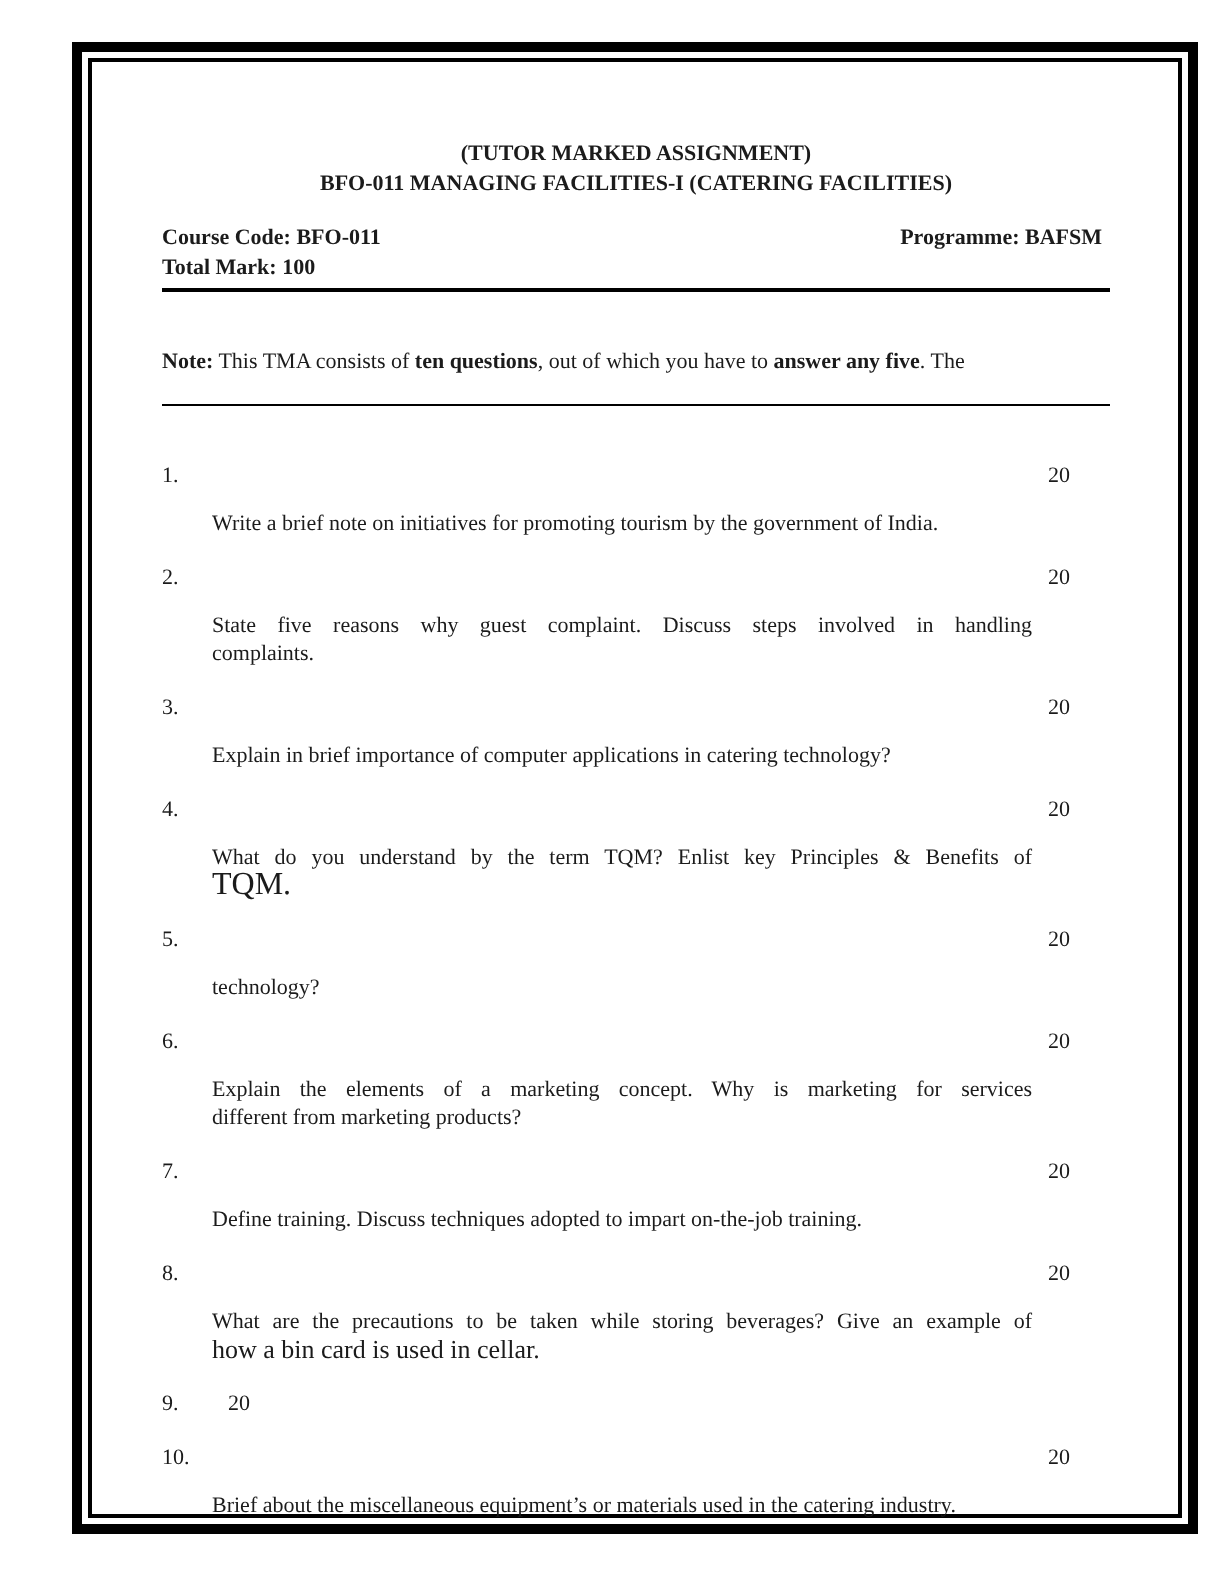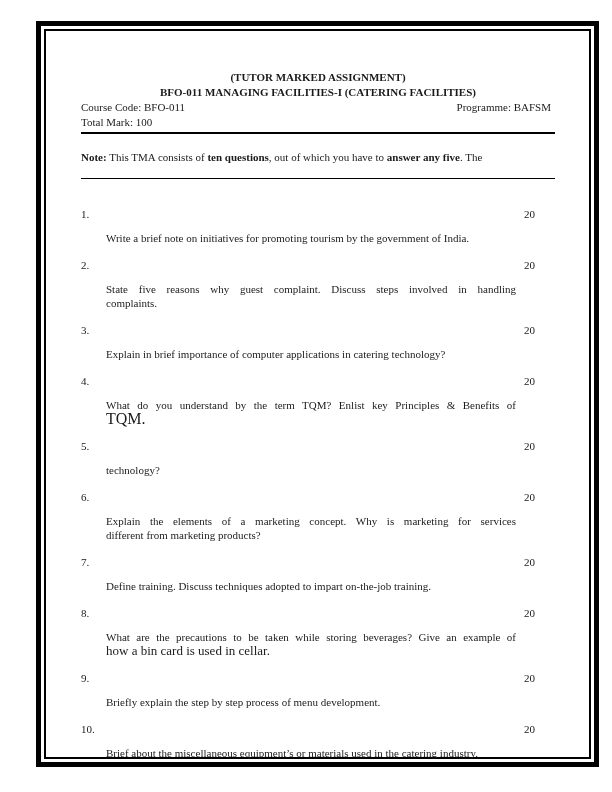--- a/index.html
+++ b/index.html
@@ -31,40 +31,40 @@
     box-sizing: border-box;
     padding: 39px 34px 0 35px;
   }
   .doc-title {
     text-align: center;
     font-weight: bold;
     font-size: 11px;
     line-height: 15px;
   }
   .meta {
-    margin-top: 0;
-    font-weight: normal;
+    margin-top: 12px;
+    font-weight: bold;
     font-size: 11px;
     line-height: 14.5px;
   }
   .meta-row {
     display: flex;
     justify-content: space-between;
     padding-right: 4px;
   }
   .hr {
     height: 0;
     border-top: 2px solid var(--c-border, #000);
     margin-top: 3px;
   }
   .hr-thin {
     border-top-width: 1.5px;
   }
   .note {
-    margin-top: 16px;
+    margin-top: 28px;
     padding-right: 38px;
     font-size: 11px;
     line-height: 14px;
   }
   .note .b { font-weight: bold; }
   .note-divider { margin-top: 14px; }
   .questions { margin-top: 28px; }
   .q-row {
     display: flex;
     align-items: flex-start;
@@ -163,23 +163,20 @@
         <div class="q-row">
     <div class="q-num">8.</div>
     <div class="q-text">
             <div class="q-line fit q-line-justify" style="font-size: 11px;">What are the precautions to be taken while storing beverages? Give an example of</div>
             <div class="q-line fit" style="font-size: 13px;">how a bin card is used in cellar.</div>
           </div>
     <div class="q-marks">20</div>
   </div>
         <div class="q-row">
     <div class="q-num">9.</div>
-    <div class="q-text">
-            <div class="q-line fit" style="font-size: 11px;">Briefly explain the step by step process of menu development.</div>
-          </div>
     <div class="q-marks">20</div>
   </div>
         <div class="q-row">
     <div class="q-num">10.</div>
     <div class="q-text">
             <div class="q-line fit" style="font-size: 11px;">Brief about the miscellaneous equipment’s or materials used in the catering industry.</div>
           </div>
     <div class="q-marks">20</div>
   </div>
       </div>

